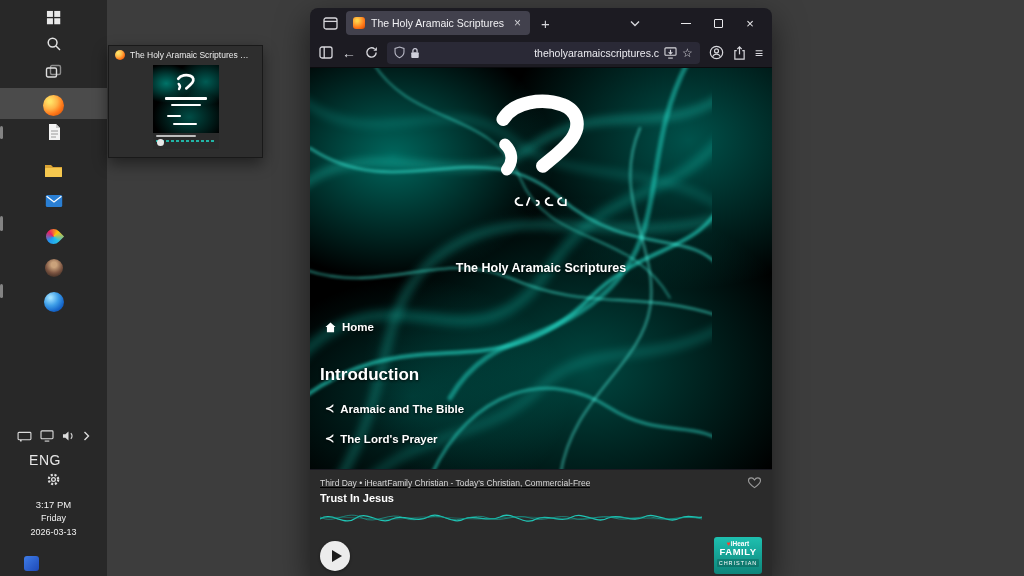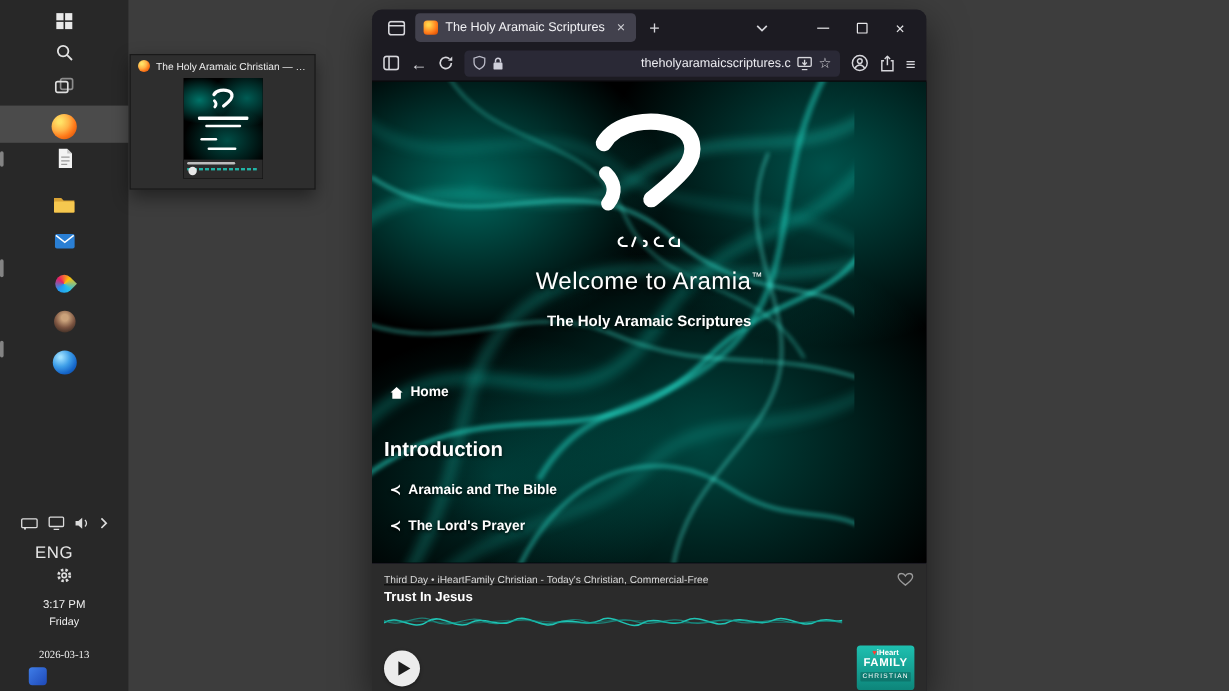--- a/index.html
+++ b/index.html
@@ -14,21 +14,21 @@
     justify-content:center; cursor:pointer; }
   .pip { position:absolute; left:0; width:3px; border-radius:2px; background:#9a9a9a; opacity:.8; }
   .tray { position:absolute; top:427px; left:0; width:107px; height:18px; display:flex;
     align-items:center; justify-content:center; gap:8px; color:#dcdcdc; }
   .tb-eng { position:absolute; top:452px; left:0; width:90px; text-align:center;
     font-size:14px; color:#e6e6e6; letter-spacing:.5px; }
   .tb-gear { position:absolute; top:472px; left:0; width:107px; display:flex; justify-content:center; }
   .tb-clock { position:absolute; top:499px; left:0; width:107px; text-align:center; color:#f0f0f0; }
   .tb-clock .t1 { font-size:9.5px; }
   .tb-clock .t2 { font-size:9px; margin-top:3px; }
-  .tb-clock .t3 { font-size:9px; margin-top:17px;font-family:Liberation Serif, serif; }
+  .tb-clock .t3 { font-size:9px; margin-top:4px; }
   .tb-bottom { position:absolute; top:556px; left:24px; width:15px; height:15px; border-radius:3px;
     background:linear-gradient(135deg,#3f7de8,#1e49b8); }
 
   .ff-ball { width:21px; height:21px; border-radius:50%;
     background:radial-gradient(circle at 32% 30%, #ffe266 8%, #ffb347 38%, #ff7a1a 62%, #d8530a 88%); }
   .drop { width:15px; height:15px; border-radius:50% 0 50% 50%; transform:rotate(45deg);
     background:conic-gradient(from 180deg,#2196f3,#e91e63,#ffc107,#27c0e8,#2196f3); }
   .avatar-ball { width:18px; height:18px; border-radius:50%;
     background:radial-gradient(circle at 50% 32%, #caa27b 18%, #7a5340 55%, #2a211c 95%); }
   .globe-ball { width:20px; height:20px; border-radius:50%;
@@ -228,21 +228,21 @@
       <div class="t2">Friday</div>
       <div class="t3">2026-03-13</div>
     </div>
 
     <div class="tb-bottom"></div>
   </div>
 
   <div class="preview">
     <div class="pv-head">
       <span class="pv-fav"></span>
-      <span class="pv-title">The Holy Aramaic Christian — …</span>
+      <span class="pv-title">The Holy Aramaic Scriptures — …</span>
     </div>
     <div class="thumb">
       <div class="mini-frac"></div>
       <svg width="22" height="18" viewBox="0 0 120 95" style="position:absolute;left:22px;top:8px" fill="none" stroke="#fff" stroke-linecap="round">
         <path d="M18,30 C30,10 62,6 84,14 C102,21 104,38 94,52 C86,63 74,72 62,82" stroke-width="15"></path>
         <path d="M20,58 C28,66 30,76 22,86" stroke-width="13"></path>
       </svg>
       <span class="mini-line" style="top:32px;width:42px;height:3px"></span>
       <span class="mini-line" style="top:39px;width:30px;height:2px"></span>
       <span class="mini-line" style="top:50px;left:14px;transform:none;width:14px;height:2px"></span>
@@ -371,21 +371,20 @@
       <div class="wordmark">
         <svg width="62" height="15" viewBox="0 0 70 16" fill="none" stroke="#fff" stroke-width="2" stroke-linecap="round">
           <path d="M10,4 C5,5.5 5,10.5 10,12 L14,12"></path>
           <path d="M22,4 L19,12"></path>
           <path d="M30,7 c3.5,0 3.5,5 0,5"></path>
           <path d="M44,4 C39,5.5 39,10.5 44,12 L48,12"></path>
           <path d="M58,4 C53,5.5 53,10.5 58,12 L63,12 L63,6"></path>
         </svg>
       </div>
 
-      <div class="welcome"><span>Welcome to Aramia</span><sup>™</sup></div>
 
       <div class="subtitle">The Holy Aramaic Scriptures</div>
 
       <div class="homerow">
         <svg width="11" height="11" viewBox="0 0 12 12">
           <path d="M6,0.5 L11.5,5.5 h-1.6 v5.8 h-7.8 v-5.8 h-1.6 z" fill="#fff"></path>
         </svg>
         <span>Home</span>
       </div>
 

